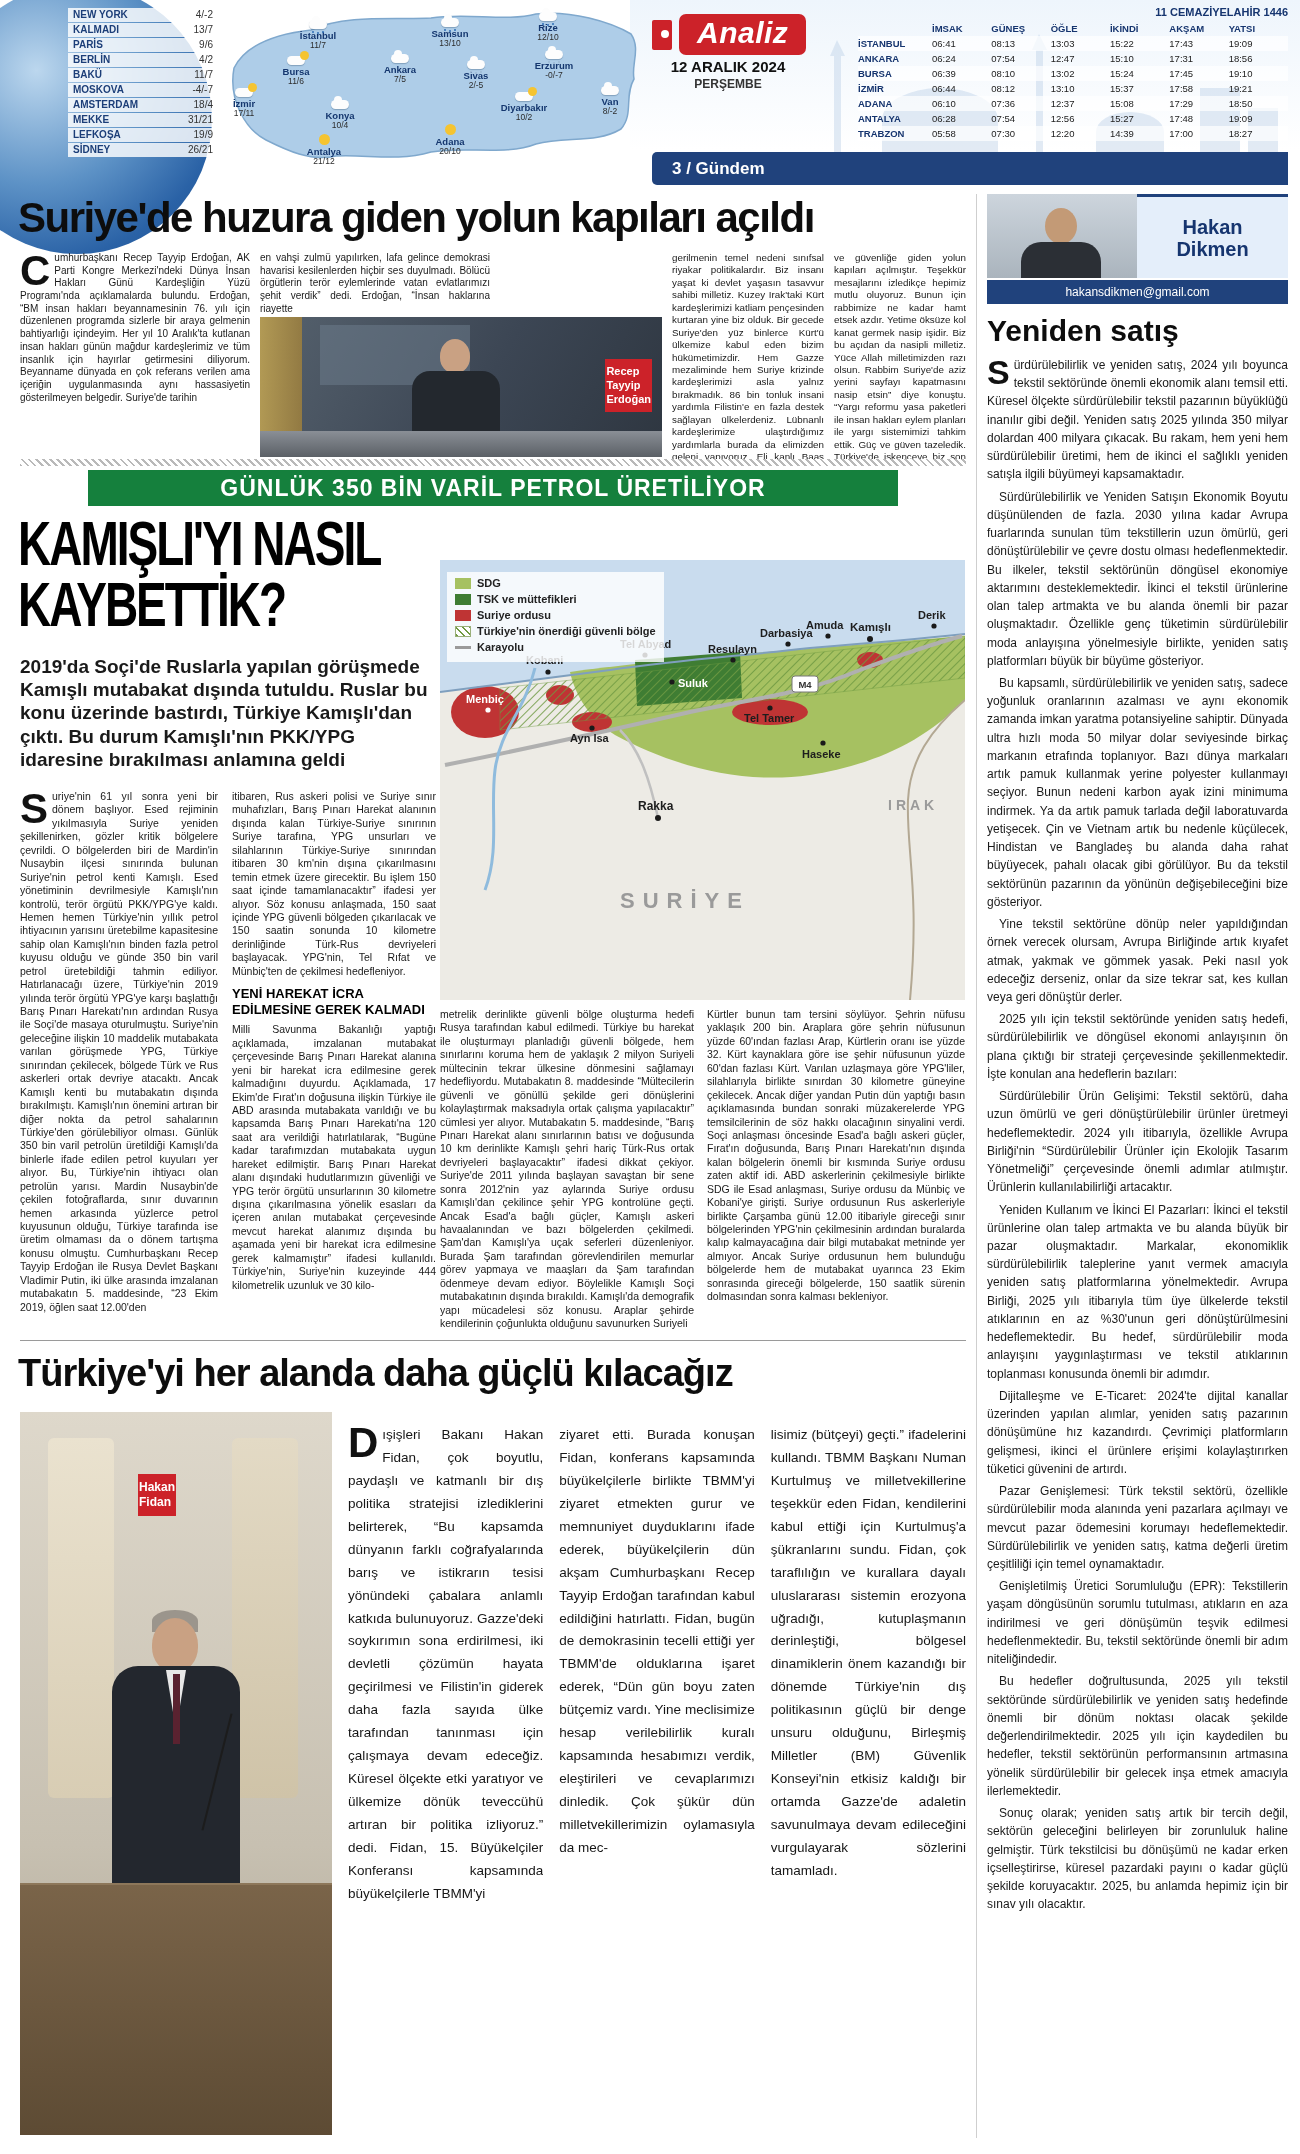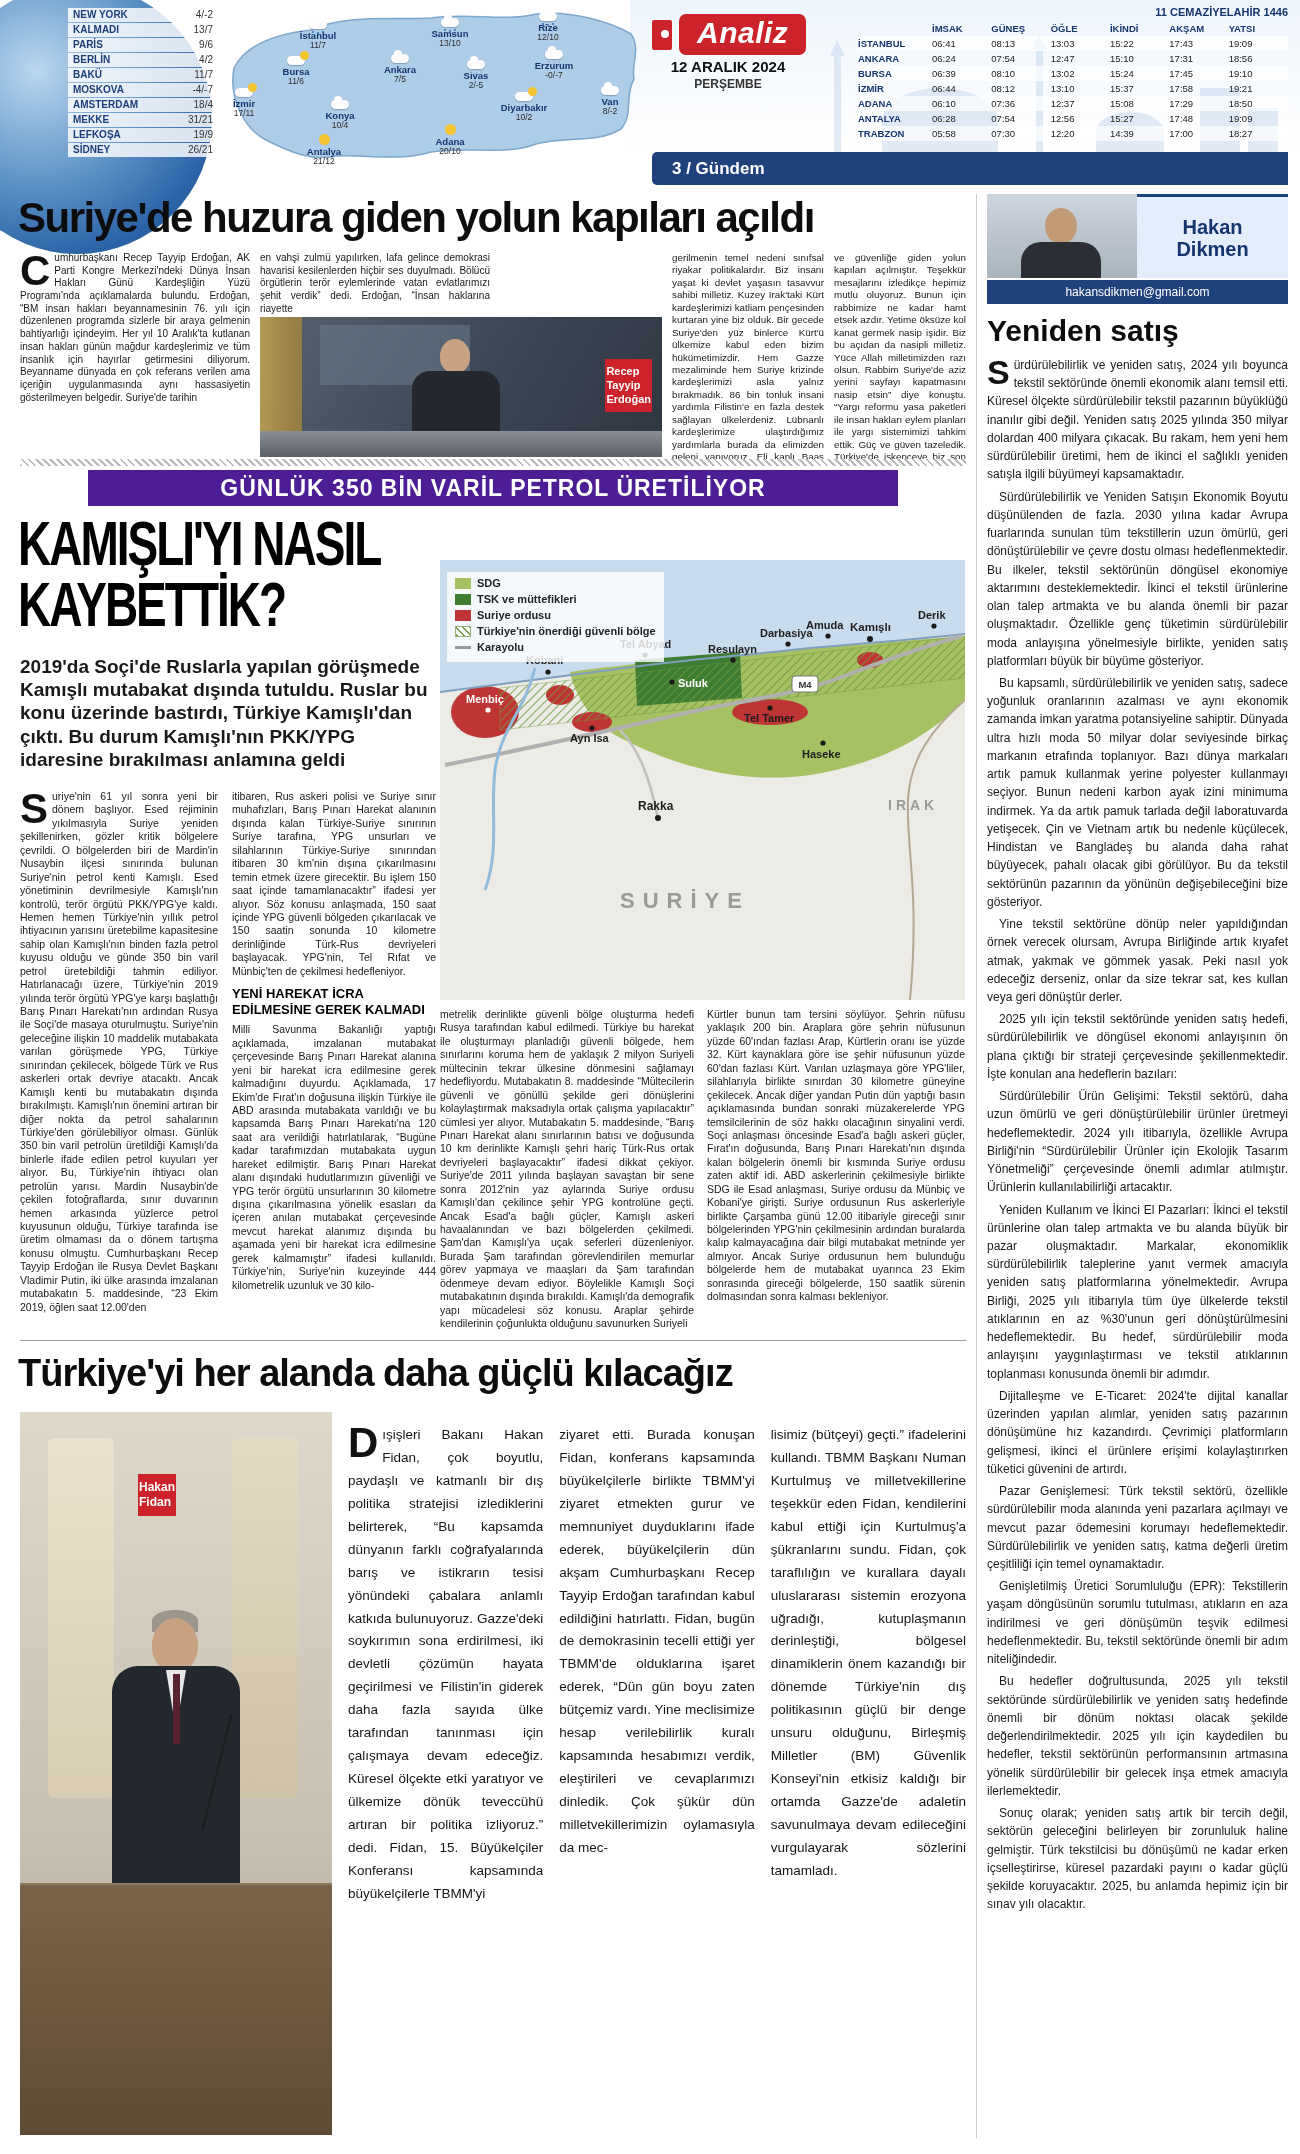--- a/index.html
+++ b/index.html
@@ -103,21 +103,21 @@
   .col-title { margin-top:10px; font-size:30px; font-weight:bold; color:#0d0d0d; }
   .col-body { margin-top:8px; height:1766px; overflow:hidden; font-size:12px; line-height:1.52;
     text-align:justify; color:#1a1a1a; }
   .col-body p { margin-bottom:4px; text-indent:12px; }
   .col-body p.first { text-indent:0; }
 
   .dropcap { float:left; font-weight:bold; font-size:34px; line-height:28px; padding:2px 4px 0 0; color:#111; }
   .dropcap.big { font-size:42px; line-height:34px; }
 
   
-  .kicker { position:absolute; left:88px; top:470px; width:810px; height:36px; background:#4c1d95;
+  .kicker { position:absolute; left:88px; top:470px; width:810px; height:36px; background:#15803d;
     color:#fff; font-weight:bold; font-size:23px; line-height:36px; text-align:center; letter-spacing:1px; }
   .feat-hl { position:absolute; left:18px; top:514px; transform:scaleY(1.35); transform-origin:top left;
     font-weight:bold; font-size:46px; line-height:.98; letter-spacing:-2px; color:#000; }
   .deck { position:absolute; left:20px; top:655px; width:420px; font-size:19px; font-weight:bold;
     line-height:1.22; color:#1a1a1a; }
   .legend { position:absolute; left:447px; top:572px; z-index:3; background:rgba(255,255,255,.82);
     padding:5px 8px; }
   .lrow { display:flex; align-items:center; gap:6px; margin-bottom:4px; }
   .lsw { width:16px; height:11px; flex:0 0 16px; }
   .sw-sdg { background:#a6c161; }

